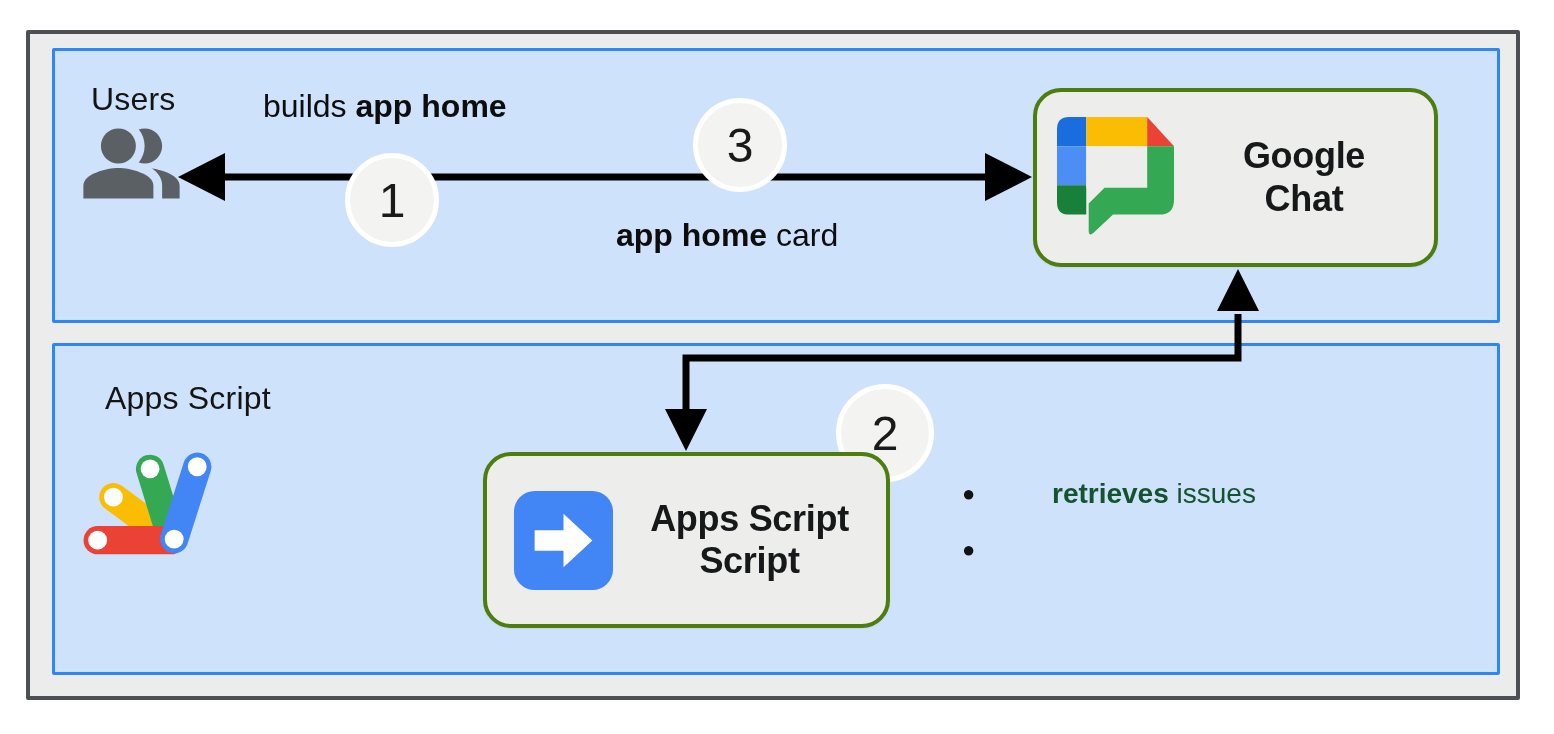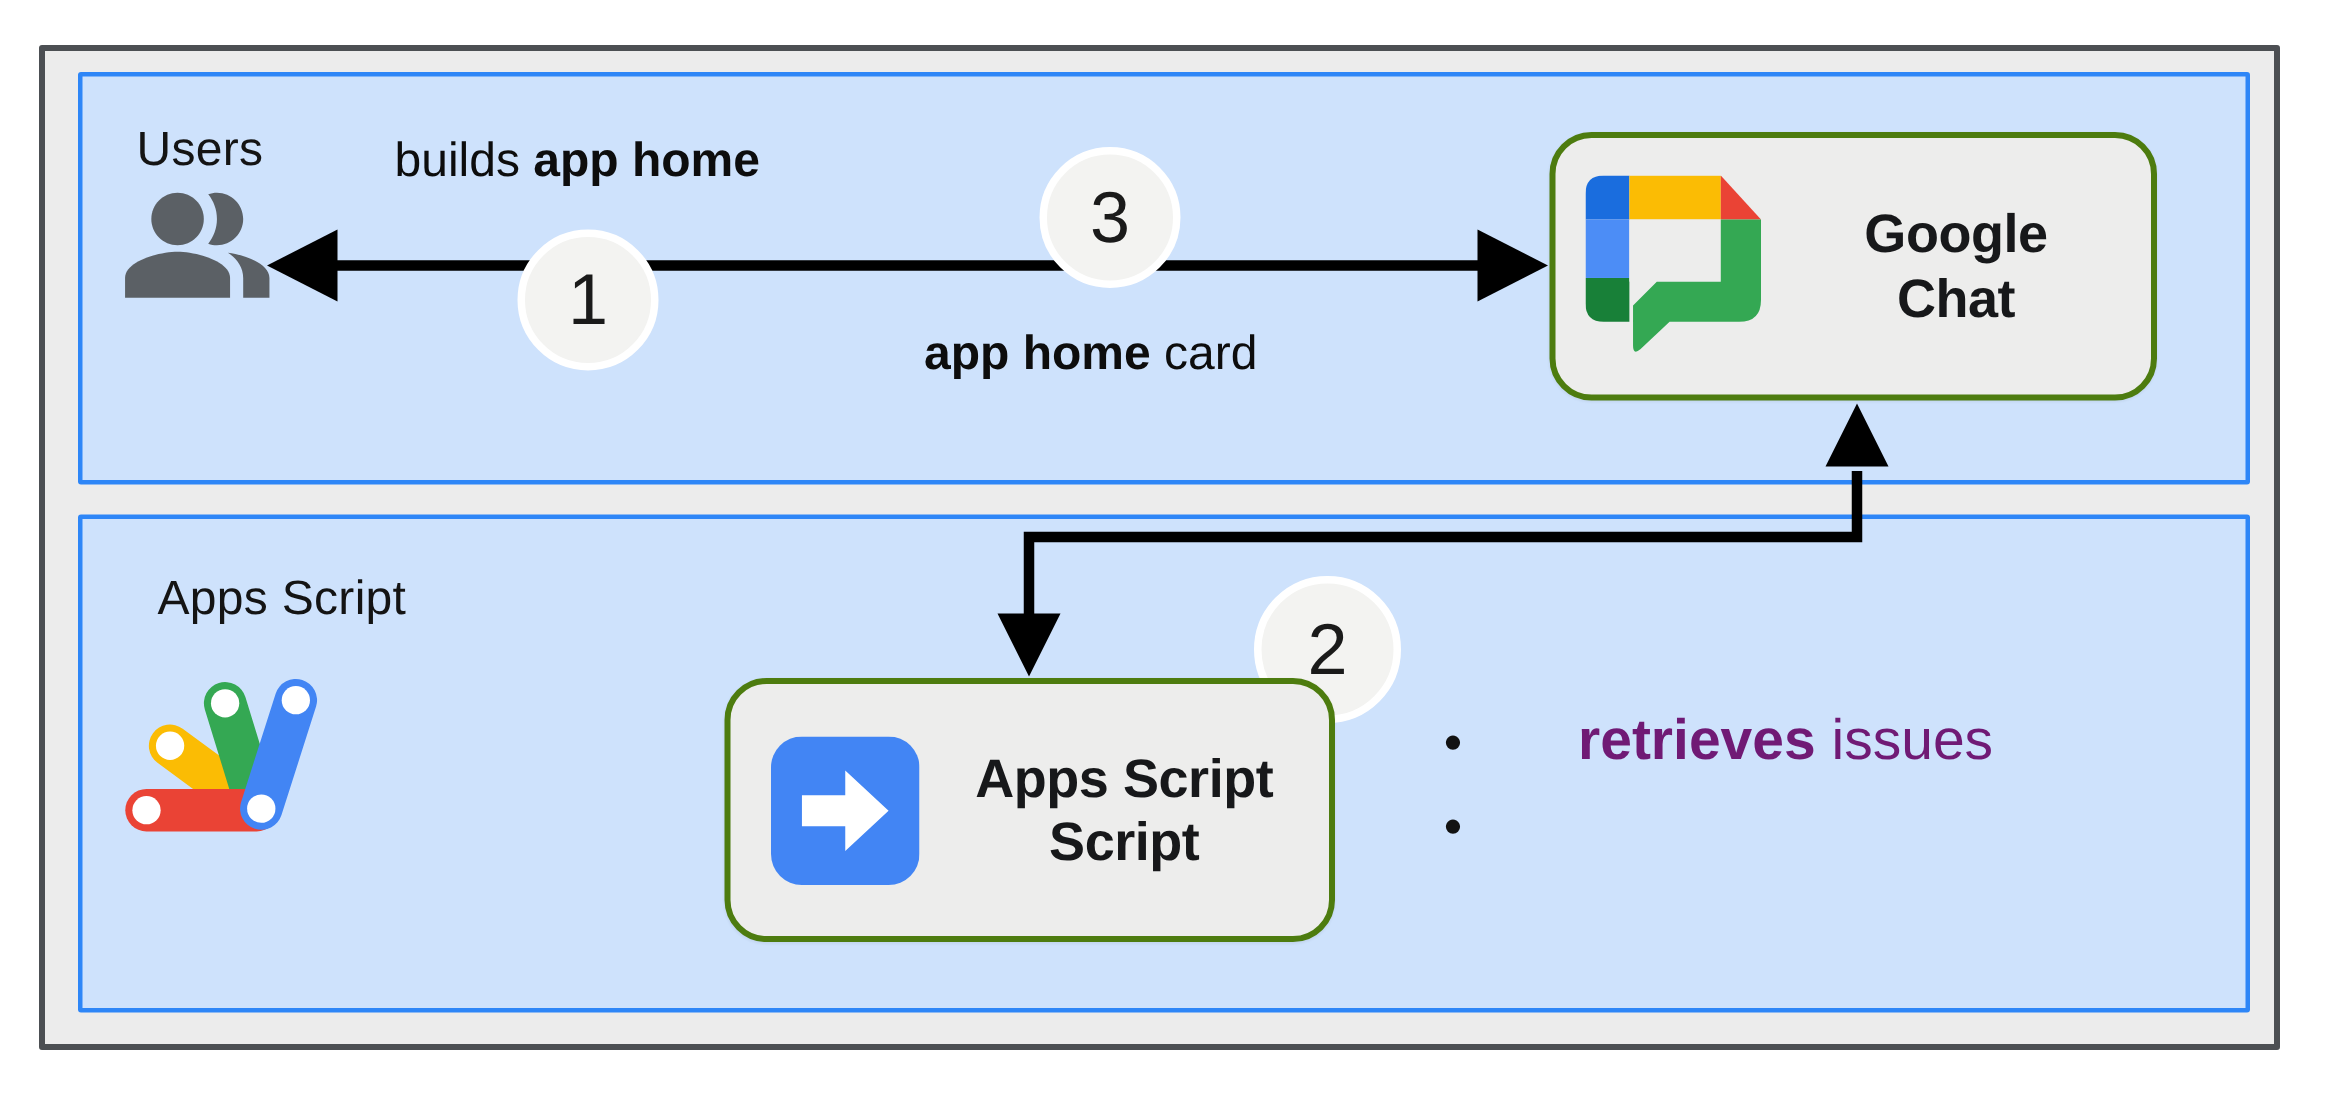--- a/index.html
+++ b/index.html
@@ -44,21 +44,21 @@
   .card.project{left:483px;top:452px;width:407px;height:176px;}
   .card-icon{flex:0 0 auto;}
   .card-title{
     flex:1 1 auto;text-align:center;font-weight:700;font-size:36px;
     line-height:1.18;color:#17181a;letter-spacing:-0.3px;padding:0 10px;
   }
   
   .bullets{left:952px;top:466px;z-index:3;}
   .bullet-row{display:flex;align-items:center;height:56px;}
   .bullet-marker{width:100px;padding-left:10px;font-size:22px;box-sizing:border-box;}
-  .bullet-text{font-size:38px;color:#701a75;white-space:nowrap;}
+  .bullet-text{font-size:28px;color:#14532d;white-space:nowrap;}
   .bullet-text b{font-weight:700;}
 </style>
 </head>
 <body>
 
 <div id="stage">
 
   <div class="abs frame"></div>
 
   <div class="abs section users">

